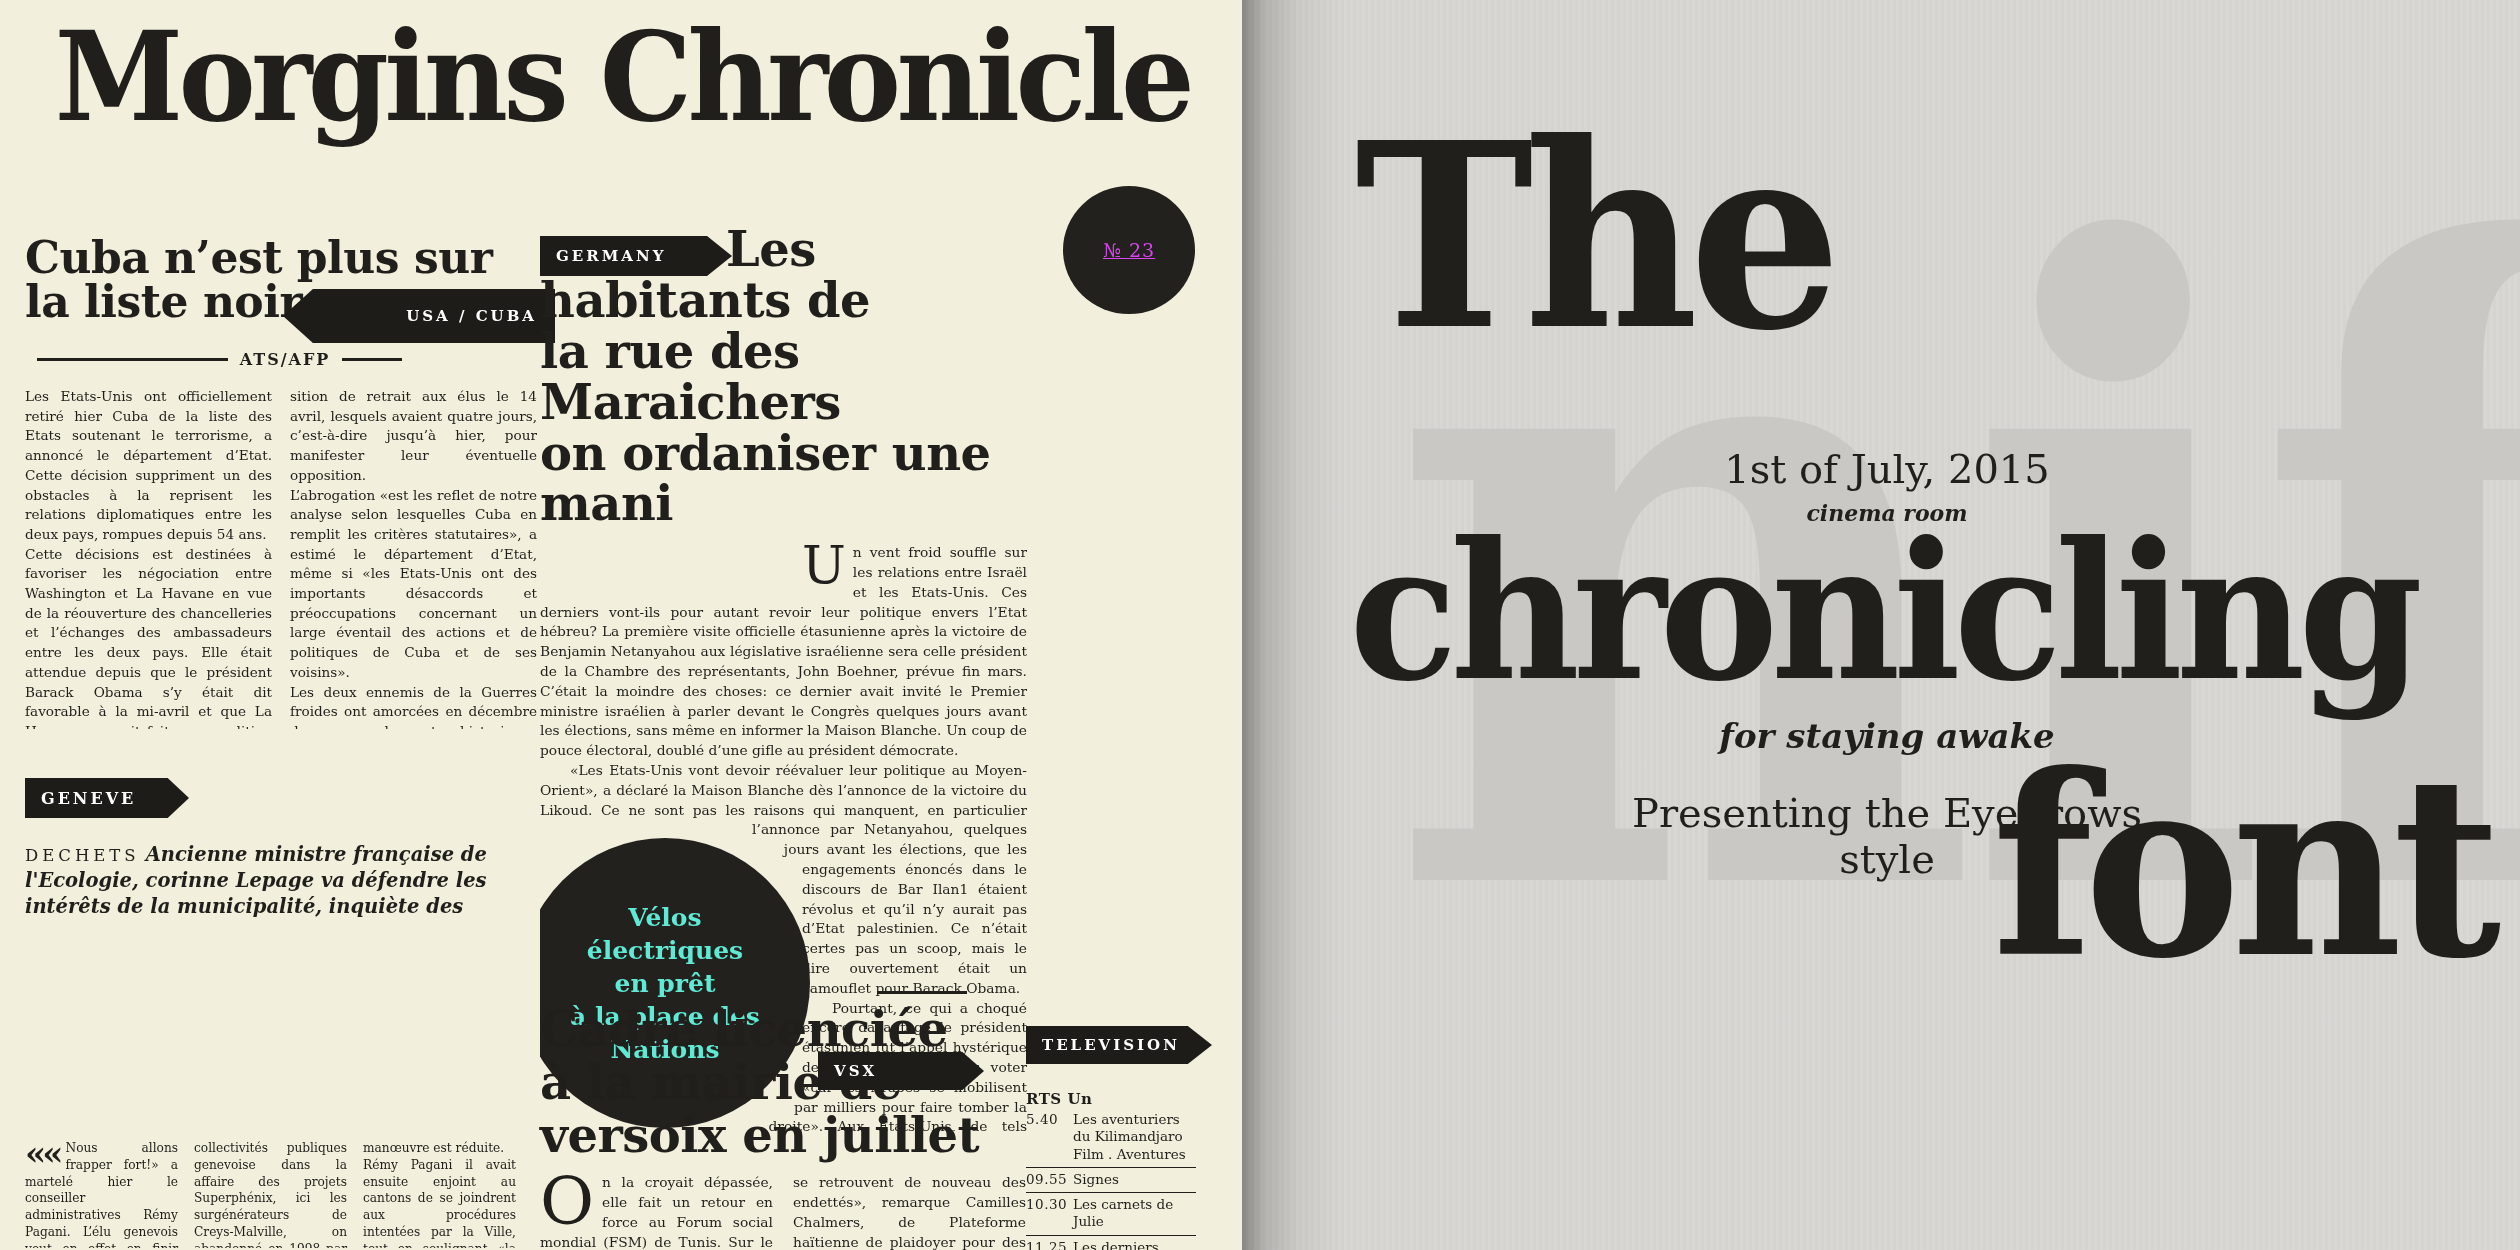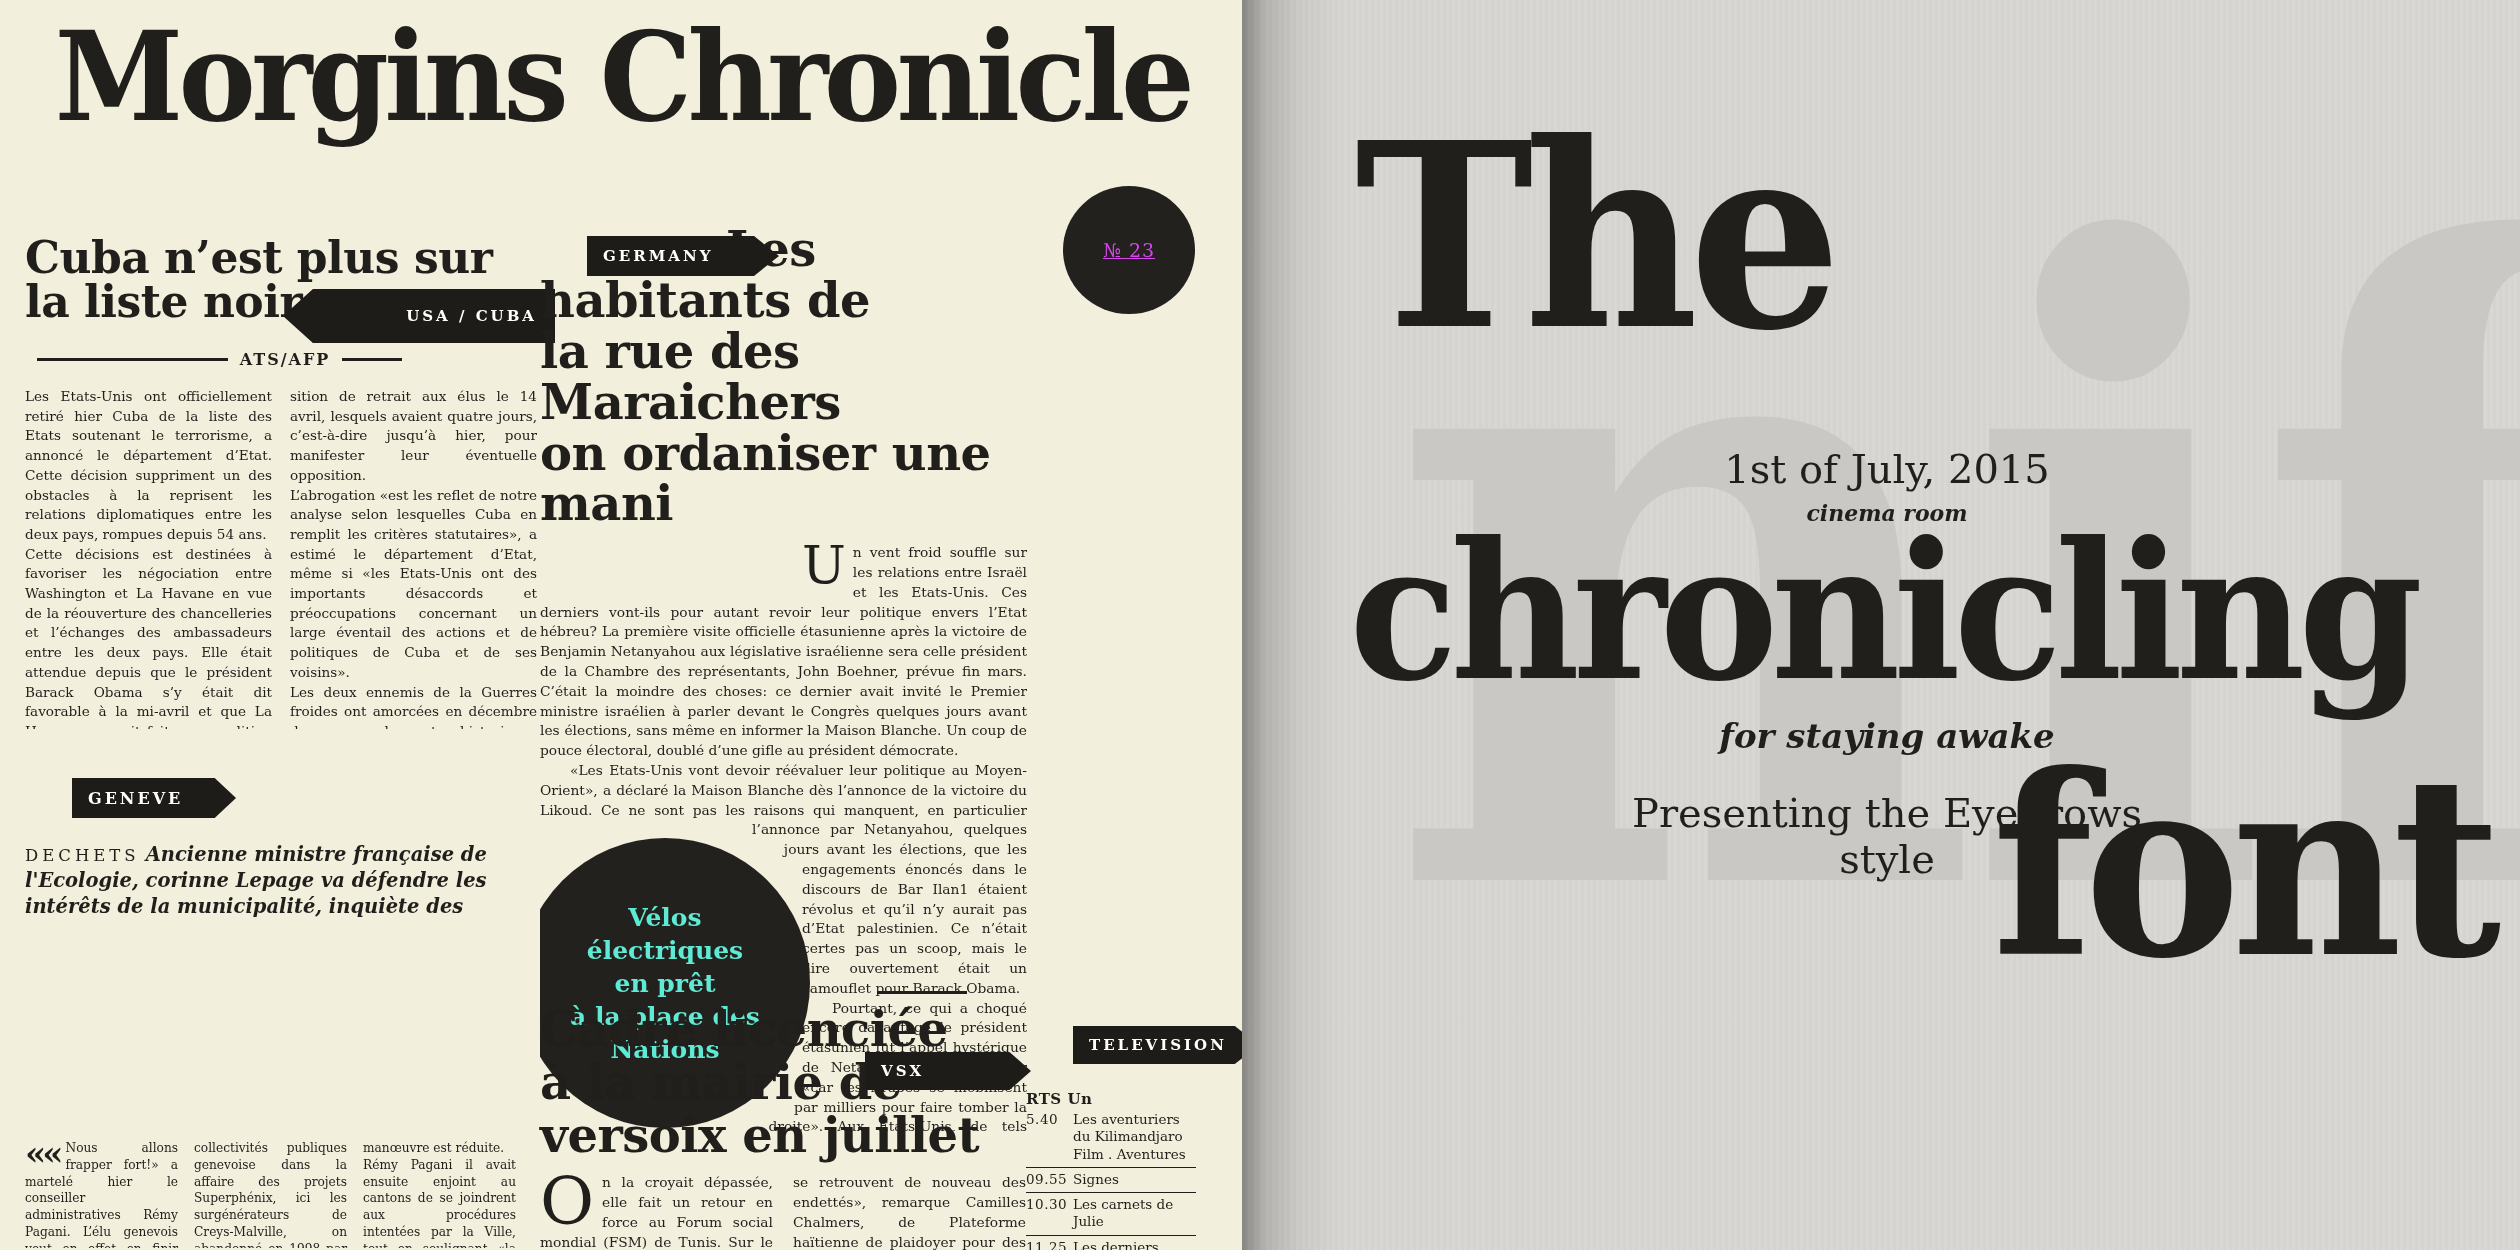--- a/index.html
+++ b/index.html
@@ -17,21 +17,21 @@
     position:absolute;left:0;top:10px;width:100%;text-align:center;
     font-size:116px;font-weight:bold;letter-spacing:-3px;line-height:1.1;
     transform:scaleY(1.08);transform-origin:top center;
   }
   h2{margin:0;font-weight:bold;}
   .tag{
     position:absolute;background:#1e1c19;color:#fff;
     font-size:15px;font-weight:bold;letter-spacing:3px;
     display:flex;align-items:center;
   }
-  .tag-right{clip-path:polygon(0 0,87% 0,100% 50%,87% 100%,0 100%);padding-left:16px;margin-left:47px;}
+  .tag-right{clip-path:polygon(0 0,87% 0,100% 50%,87% 100%,0 100%);padding-left:16px;}
   .tag-left{clip-path:polygon(0 50%,11% 0,100% 0,100% 100%,11% 100%);justify-content:flex-end;padding-right:18px;}
   .bodytxt{font-size:13.6px;line-height:19.7px;text-align:justify;white-space:pre-line;}
   
   .a1{position:absolute;left:25px;top:236px;width:512px;}
   .a1 h2{font-size:44px;line-height:1.0;letter-spacing:-0.5px;}
   .a1 .tag{left:258px;top:53px;width:254px;height:54px;}
   .byline-row{display:flex;align-items:center;margin:26px 0 0 12px;width:365px;}
   .byline-row .rule{height:2.5px;background:#211f1b;}
   .byline-row .r1{flex:2.4;}
   .byline-row .r2{flex:0.75;}

